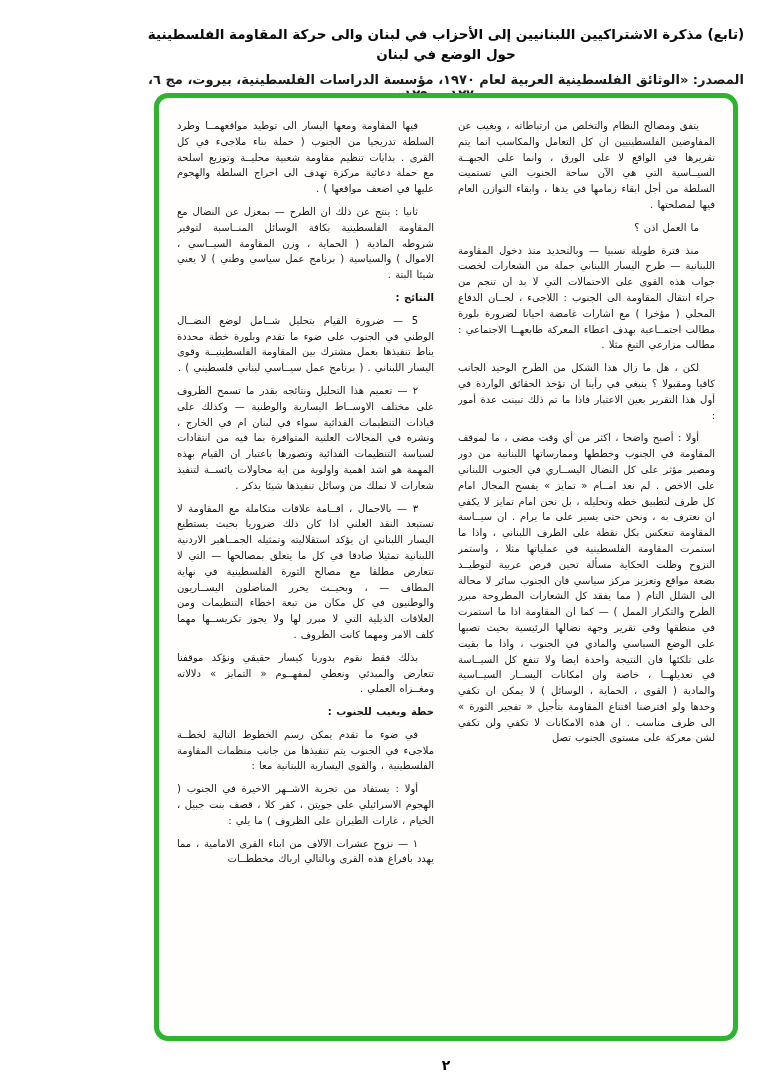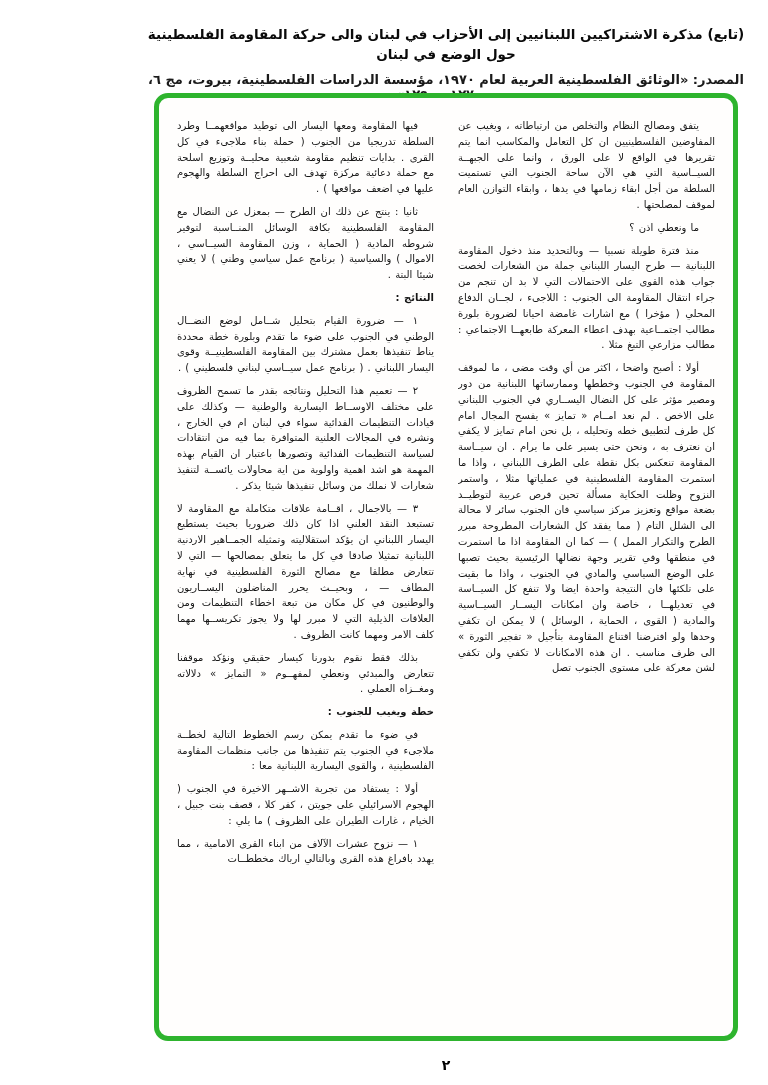--- a/index.html
+++ b/index.html
@@ -37,30 +37,31 @@
 <div class="page">
 
   <header class="doc-header">
     <div class="doc-title">(تابع) مذكرة الاشتراكيين اللبنانيين إلى الأحزاب في لبنان والى حركة المقاومة الفلسطينية حول الوضع في لبنان</div>
     <div class="doc-source">المصدر: «الوثائق الفلسطينية العربية لعام ١٩٧٠، مؤسسة الدراسات الفلسطينية، بيروت، مج ٦، ص ١٢٧ — ١٢٩»</div>
   </header>
 
   <div class="frame" style="border-color: rgb(46, 180, 46);">
     <div class="columns">
       <div class="col" id="col-right">
-          <p class="para">يتفق ومصالح النظام والتخلص من ارتباطاته ، ويغيب عن المفاوضين الفلسطينيين ان كل التعامل والمكاسب انما يتم تقريرها في الواقع لا على الورق ، وانما على الجبهــة السيــاسية التي هي الآن ساحة الجنوب التي تستميت السلطة من أجل ابقاء زمامها في يدها ، وابقاء التوازن العام لموقف لمصلحتها .</p>
-          <p class="para">ما ونعطي اذن ؟</p>
+          <p class="para">يتفق ومصالح النظام والتخلص من ارتباطاته ، ويغيب عن المفاوضين الفلسطينيين ان كل التعامل والمكاسب انما يتم تقريرها في الواقع لا على الورق ، وانما على الجبهــة السيــاسية التي هي الآن ساحة الجنوب التي تستميت السلطة من أجل ابقاء زمامها في يدها ، وابقاء التوازن العام فيها لمصلحتها .</p>
+          <p class="para">ما العمل اذن ؟</p>
           <p class="para">منذ فترة طويلة نسبيا — وبالتحديد منذ دخول المقاومة اللبنانية — طرح اليسار اللبناني جملة من الشعارات لخصت جواب هذه القوى على الاحتمالات التي لا بد ان تنجم من جراء انتقال المقاومة الى الجنوب : اللاجىء ، لجــان الدفاع المحلي ( مؤخرا ) مع اشارات غامضة احيانا لضرورة بلورة مطالب اجتمــاعية بهدف اعطاء المعركة طابعهــا الاجتماعي : مطالب مزارعي التبغ مثلا .</p>
+          <p class="para">لكن ، هل ما زال هذا الشكل من الطرح الوحيد الجانب كافيا ومقبولا ؟ ينبغي في رأينا ان تؤخذ الحقائق الواردة في أول هذا التقرير بعين الاعتبار فاذا ما تم ذلك تبينت عدة أمور :</p>
           <p class="para">أولا : أصبح واضحا ، اكثر من أي وقت مضى ، ما لموقف المقاومة في الجنوب وخططها وممارساتها اللبنانية من دور ومصير مؤثر على كل النضال اليســاري في الجنوب اللبناني على الاخص . لم نعد امــام « تمايز » يفسح المجال امام كل طرف لتطبيق خطه وتحليله ، بل نحن امام تمايز لا يكفي ان نعترف به ، ونحن حتى يسير على ما يرام . ان سيــاسة المقاومة تنعكس بكل نقطة على الطرف اللبناني ، واذا ما استمرت المقاومة الفلسطينية في عملياتها مثلا ، واستمر النزوح وظلت الحكاية مسألة تحين فرص عربية لتوطيــد بضعة مواقع وتعزيز مركز سياسي فان الجنوب سائر لا محالة الى الشلل التام ( مما يفقد كل الشعارات المطروحة مبرر الطرح والتكرار الممل ) — كما ان المقاومة اذا ما استمرت في منطقها وفي تقرير وجهة نضالها الرئيسية بحيث تصبها على الوضع السياسي والمادي في الجنوب ، واذا ما بقيت على تلكئها فان النتيجة واحدة ايضا ولا تنفع كل السيــاسة في تعديلهــا ، خاصة وان امكانات اليســار السيــاسية والمادية ( القوى ، الحماية ، الوسائل ) لا يمكن ان تكفي وحدها ولو افترضنا اقتناع المقاومة بتأجيل « تفجير الثورة » الى ظرف مناسب . ان هذه الامكانات لا تكفي ولن تكفي لشن معركة على مستوى الجنوب تصل</p>
         </div>
       <div class="col" id="col-left">
           <p class="para">فيها المقاومة ومعها اليسار الى توطيد مواقعهمــا وطرد السلطة تدريجيا من الجنوب ( حملة بناء ملاجىء في كل القرى . بدايات تنظيم مقاومة شعبية محليــة وتوزيع اسلحة مع حملة دعائية مركزة تهدف الى احراج السلطة والهجوم عليها في اضعف مواقعها ) .</p>
           <p class="para">ثانيا : ينتج عن ذلك ان الطرح — بمعزل عن النضال مع المقاومة الفلسطينية بكافة الوسائل المنــاسبة لتوفير شروطه المادية ( الحماية ، وزن المقاومة السيــاسي ، الاموال ) والسياسية ( برنامج عمل سياسي وطني ) لا يعني شيئا البتة .</p>
           <p class="para heading">النتائج :</p>
-          <p class="para">١ — ضرورة القيام بتحليل شــامل لوضع النضــال الوطني في الجنوب على ضوء ما تقدم وبلورة خطة محددة يناط تنفيذها بعمل مشترك بين المقاومة الفلسطينيــة وقوى اليسار اللبناني . ( برنامج عمل سيــاسي لبناني فلسطيني ) .</p>
+          <p class="para">5 — ضرورة القيام بتحليل شــامل لوضع النضــال الوطني في الجنوب على ضوء ما تقدم وبلورة خطة محددة يناط تنفيذها بعمل مشترك بين المقاومة الفلسطينيــة وقوى اليسار اللبناني . ( برنامج عمل سيــاسي لبناني فلسطيني ) .</p>
           <p class="para">٢ — تعميم هذا التحليل ونتائجه بقدر ما تسمح الظروف على مختلف الاوســاط اليسارية والوطنية — وكذلك على قيادات التنظيمات الفدائية سواء في لبنان ام في الخارج ، ونشره في المجالات العلنية المتوافرة بما فيه من انتقادات لسياسة التنظيمات الفدائية وتصورها باعتبار ان القيام بهذه المهمة هو اشد اهمية واولوية من اية محاولات يائســة لتنفيذ شعارات لا نملك من وسائل تنفيذها شيئا يذكر .</p>
           <p class="para">٣ — بالاجمال ، اقــامة علاقات متكاملة مع المقاومة لا تستبعد النقد العلني اذا كان ذلك ضروريا بحيث يستطيع اليسار اللبناني ان يؤكد استقلاليته وتمثيله الجمــاهير الاردنية اللبنانية تمثيلا صادقا في كل ما يتعلق بمصالحها — التي لا تتعارض مطلقا مع مصالح الثورة الفلسطينية في نهاية المطاف — ، وبحيــث يحرر المناضلون اليســاريون والوطنيون في كل مكان من تبعة اخطاء التنظيمات ومن العلاقات الذيلية التي لا مبرر لها ولا يجوز تكريســها مهما كلف الامر ومهما كانت الظروف .</p>
           <p class="para">بذلك فقط نقوم بدورنا كيسار حقيقي ونؤكد موقفنا تتعارض والمبدئي ونعطي لمفهــوم « التمايز » دلالاته ومغــزاه العملي .</p>
           <p class="para heading">خطة ويغيب للجنوب :</p>
           <p class="para">في ضوء ما تقدم يمكن رسم الخطوط التالية لخطــة ملاجىء في الجنوب يتم تنفيذها من جانب منظمات المقاومة الفلسطينية ، والقوى اليسارية اللبنانية معا :</p>
           <p class="para">أولا : يستفاد من تجربة الاشــهر الاخيرة في الجنوب ( الهجوم الاسرائيلي على جويتن ، كفر كلا ، قصف بنت جبيل ، الخيام ، غارات الطيران على الظروف ) ما يلي :</p>
           <p class="para">١ — نزوح عشرات الآلاف من ابناء القرى الامامية ، مما يهدد بافراغ هذه القرى وبالتالي ارباك مخططــات</p>
         </div>
     </div>
   </div>

